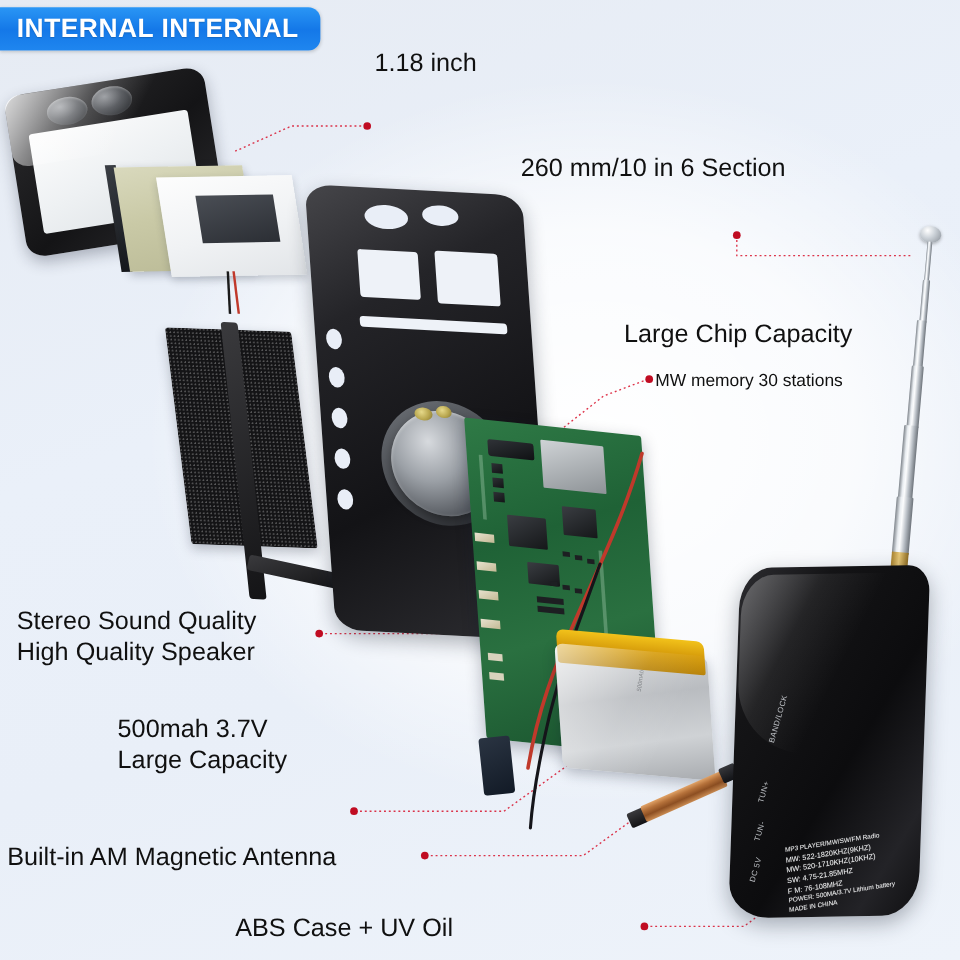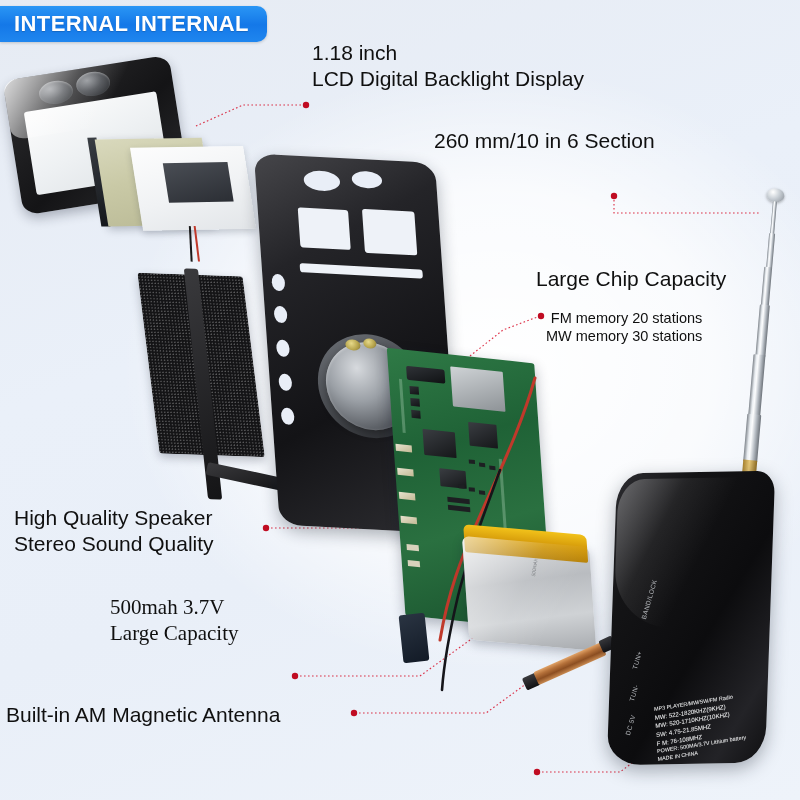--- a/index.html
+++ b/index.html
@@ -345,43 +345,44 @@
       <div class="hd">MADE IN CHINA</div>
     </div>
   </div>
 
   <div class="abs" id="banner">
     <span id="banner-text">INTERNAL INTERNAL</span>
   </div>
 
   <div class="abs label lbl-big" style="left:312px;top:40px;">
     <div>1.18 inch</div>
-    <div>LCD Digital Backlight Display</div>
   </div>
 
   <div class="abs label lbl-big" style="left:434px;top:128px;">
     <div>260 mm/10 in 6 Section</div>
   </div>
 
-  <div class="abs label lbl-big" style="left:536px;top:266px;">
+  <div class="abs label lbl-big" style="left:520px;top:266px;">
     <div>Large Chip Capacity</div>
   </div>
   <div class="abs label lbl-small" style="left:546px;top:310px;text-align:right;">
-    <div>FM memory 20 stations</div>
     <div>MW memory 30 stations</div>
   </div>
 
   <div class="abs label lbl-big" style="left:14px;top:505px;">
+    <div>Stereo Sound Quality</div>
     <div>High Quality Speaker</div>
-    <div>Stereo Sound Quality</div>
-  </div>
-
-  <div class="abs label lbl-big" style="left:110px;top:595px;font-family:Liberation Serif, serif;">
+  </div>
+
+  <div class="abs label lbl-big" style="left:98px;top:595px;">
     <div>500mah 3.7V</div>
     <div>Large Capacity</div>
   </div>
 
   <div class="abs label lbl-big" style="left:6px;top:702px;">
     <div>Built-in AM Magnetic Antenna</div>
   </div>
 
+  <div class="abs label lbl-big" style="left:196px;top:761px;">
+    <div>ABS Case + UV Oil</div>
+  </div>
 
 </div>
 
 </body></html>

